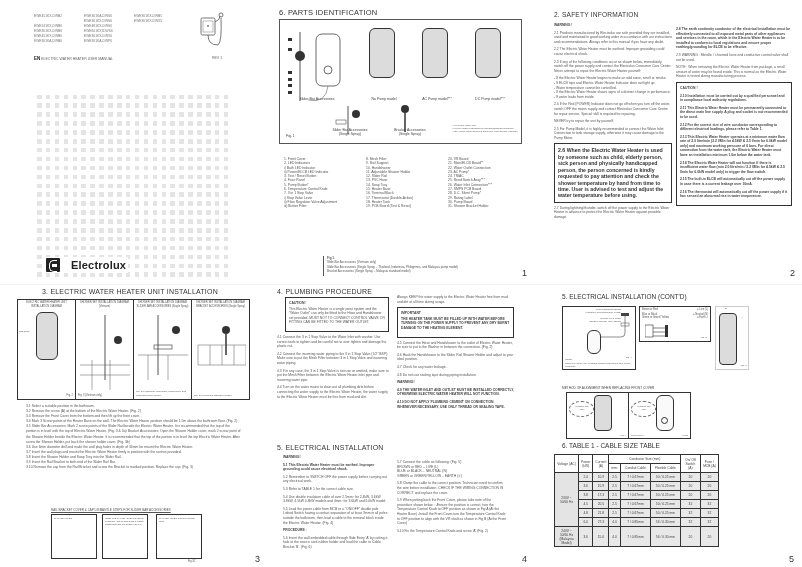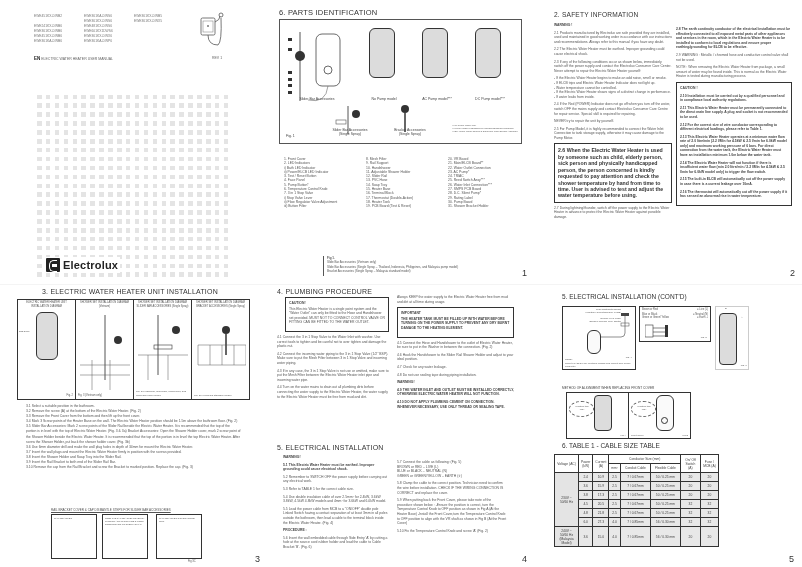--- a/index.html
+++ b/index.html
@@ -16,21 +16,21 @@
   .heater-icon { position: absolute; left: 200px; top: 12px; width: 28px; height: 38px; }
   .manual-title { position: absolute; left: 34px; top: 56px; font-size: 3.5px; color: #666; }
   .manual-title b { font-size: 4.5px; color: #222; }
   .rev { position: absolute; left: 212px; top: 56px; font-size: 3.5px; color: #666; }
   .pattern { position: absolute; left: 37px; top: 94px; width: 193px; height: 183px;
     background-image:
       linear-gradient(90deg, transparent 1px, transparent 1px),
       repeating-linear-gradient(90deg, #e3e3e3 0 4.5px, #fff 4.5px 8.9px),
       repeating-linear-gradient(0deg, #e3e3e3 0 4.5px, #fff 4.5px 8.9px);
     background-blend-mode: lighten; opacity: 0.95; }
-  .logo { position: absolute; left: 44px; top: 257px; display: flex; align-items: center; gap: 3px; background: #fff; padding: 1px 2px; }
+  .logo { position: absolute; left: 44px; top: 257px; display: flex; align-items: center; gap: 11px; background: #fff; padding: 1px 2px; }
   .logo-mark { width: 14px; height: 14px; background: #222; border-radius: 1px; position: relative; }
   .logo-mark::before { content: ""; position: absolute; left: 3px; top: 2px; width: 7px; height: 10px; border: 1.8px solid #fff; border-right: none; border-radius: 5px 0 0 5px; }
   .logo-mark::after { content: ""; position: absolute; left: 6px; top: 5.5px; width: 5px; height: 3px; background: #fff; }
   .logo-text { font-size: 11px; font-weight: bold; color: #222; letter-spacing: 0.2px; }
 
   
   #p1 { left: 267px; top: 0; width: 267px; height: 284px; }
   .fig1 { position: absolute; left: 12px; top: 19px; width: 243px; height: 125px; border: 1px solid #555; }
   .draw { position: absolute; border: 1px solid #333; border-radius: 6px; background: #fafafa; }
   .draw.dark { background: #dcdcdc; }

